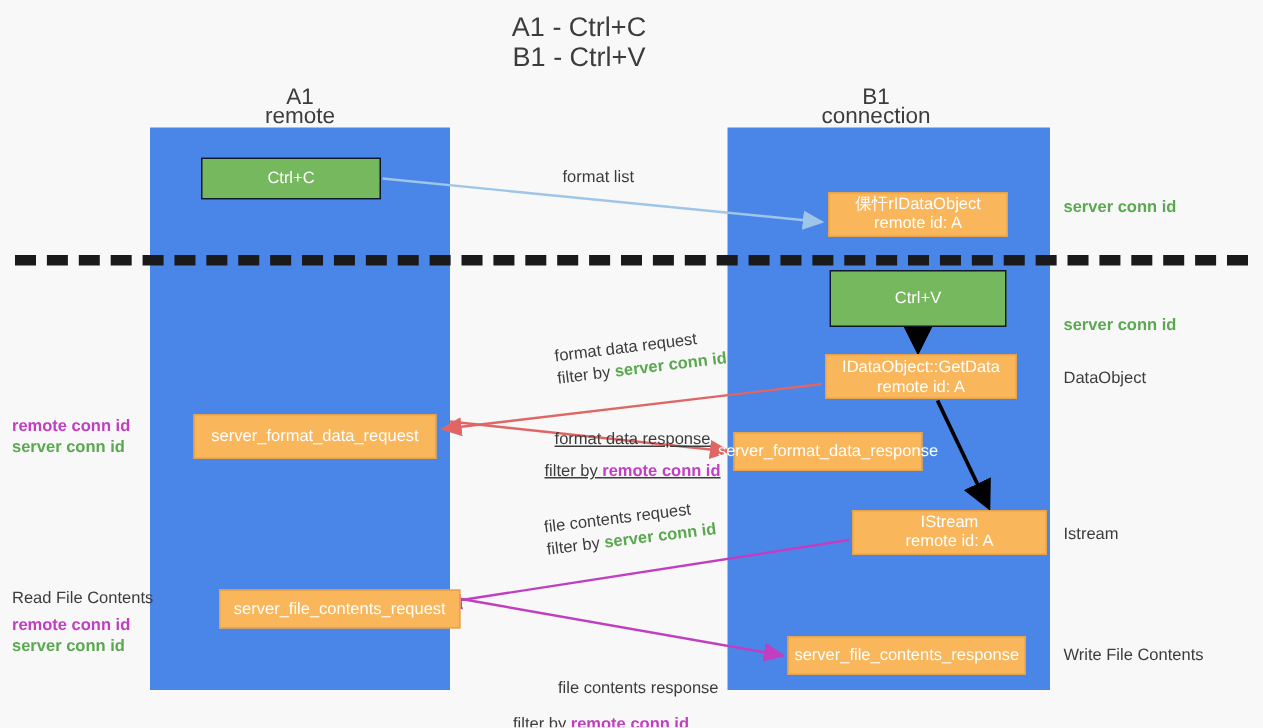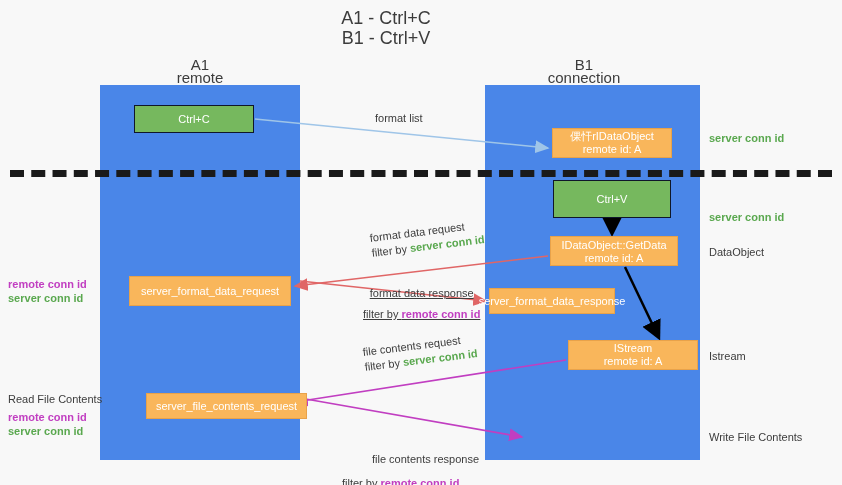--- a/index.html
+++ b/index.html
@@ -207,20 +207,23 @@
     <div>
       <div>IStream</div>
       <div>remote id: A</div>
     </div>
   </div>
 
   <div id="node-file-req" class="abs node node-orange">
     <span>server_file_contents_request</span>
   </div>
 
+  <div id="node-file-resp" class="abs node node-orange">
+    <span>server_file_contents_response</span>
+  </div>
 
   <div id="edge-format-list" class="abs edge-label">
     <span>format list</span>
   </div>
 
   <div id="edge-fmt-data-req" class="abs edge-label">
     <div>format data request</div>
     <div><span>filter by </span><span class="green-txt">server conn id</span></div>
   </div>
 

